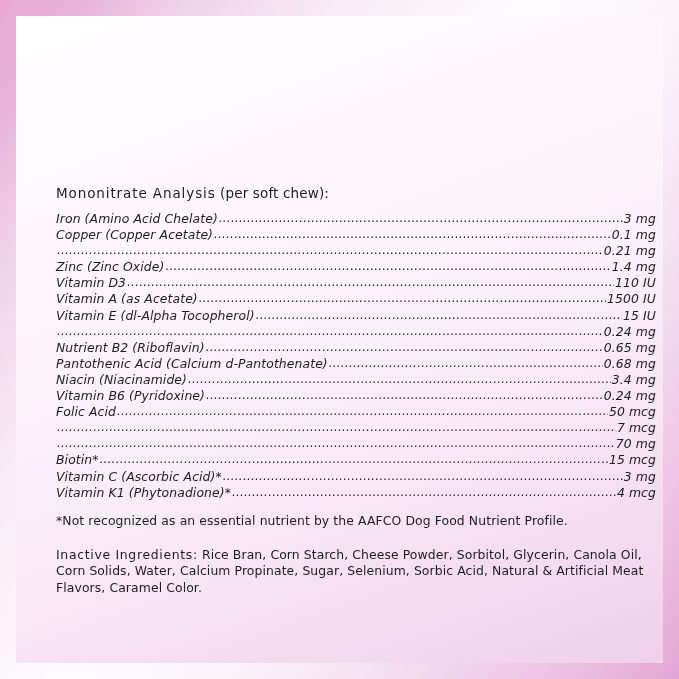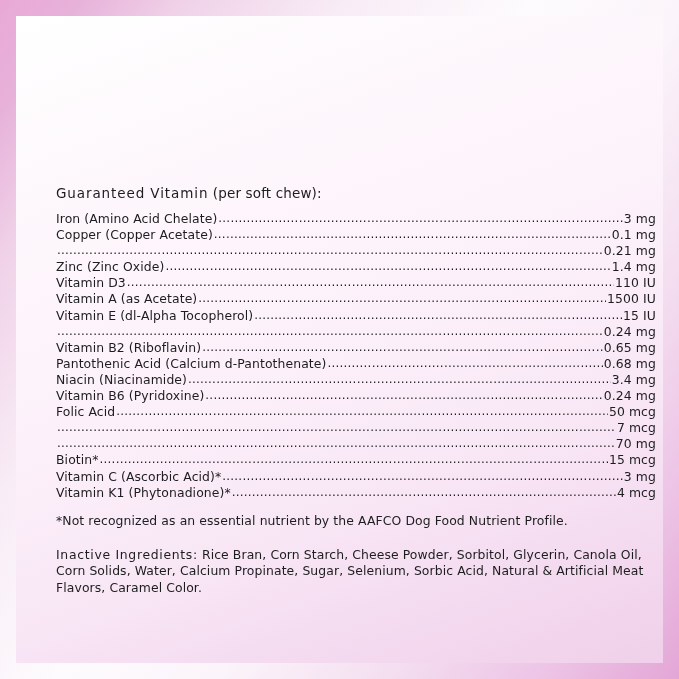--- a/index.html
+++ b/index.html
@@ -64,20 +64,21 @@
   .rows {
     font-size: 12.4px;
     color: #1d1d1f;
     line-height: 16.1px;
   }
   .row {
     display: flex;
     align-items: center;
     white-space: nowrap;
     width: 100%;
+    font-style: italic;
   }
   .row .nm {
     flex: 0 0 auto;
     letter-spacing: 0.1px;
   }
   .row .dots {
     flex: 1 1 auto;
     overflow: hidden;
     margin: 0 1px;
     position: relative;
@@ -109,21 +110,21 @@
   }
 </style>
 </head>
 <body>
 
 <div class="panel">
   <div class="inner">
     <div class="content">
 
       <div class="heading">
-        <span class="ga-label">Guaranteed Vitamin</span><span> (per soft chew):</span>
+        <span class="ga-label">Mononitrate Analysis</span><span> (per soft chew):</span>
       </div>
 
       <div class="rows">
 
         <div class="row">
           <span class="nm">Iron (Amino Acid Chelate)</span>
           <span class="dots">.......................................................................................................................................................</span>
           <span class="val">3 mg</span>
         </div>
 
@@ -161,21 +162,21 @@
           <span class="dots">.......................................................................................................................................................</span>
           <span class="val">15 IU</span>
         </div>
 
         <div class="row">
           <span class="dots">.......................................................................................................................................................</span>
           <span class="val">0.24 mg</span>
         </div>
 
         <div class="row">
-          <span class="nm">Vitamin B2 (Riboflavin)</span>
+          <span class="nm">Nutrient B2 (Riboflavin)</span>
           <span class="dots">.......................................................................................................................................................</span>
           <span class="val">0.65 mg</span>
         </div>
 
         <div class="row">
           <span class="nm">Pantothenic Acid (Calcium d-Pantothenate)</span>
           <span class="dots">.......................................................................................................................................................</span>
           <span class="val">0.68 mg</span>
         </div>
 

